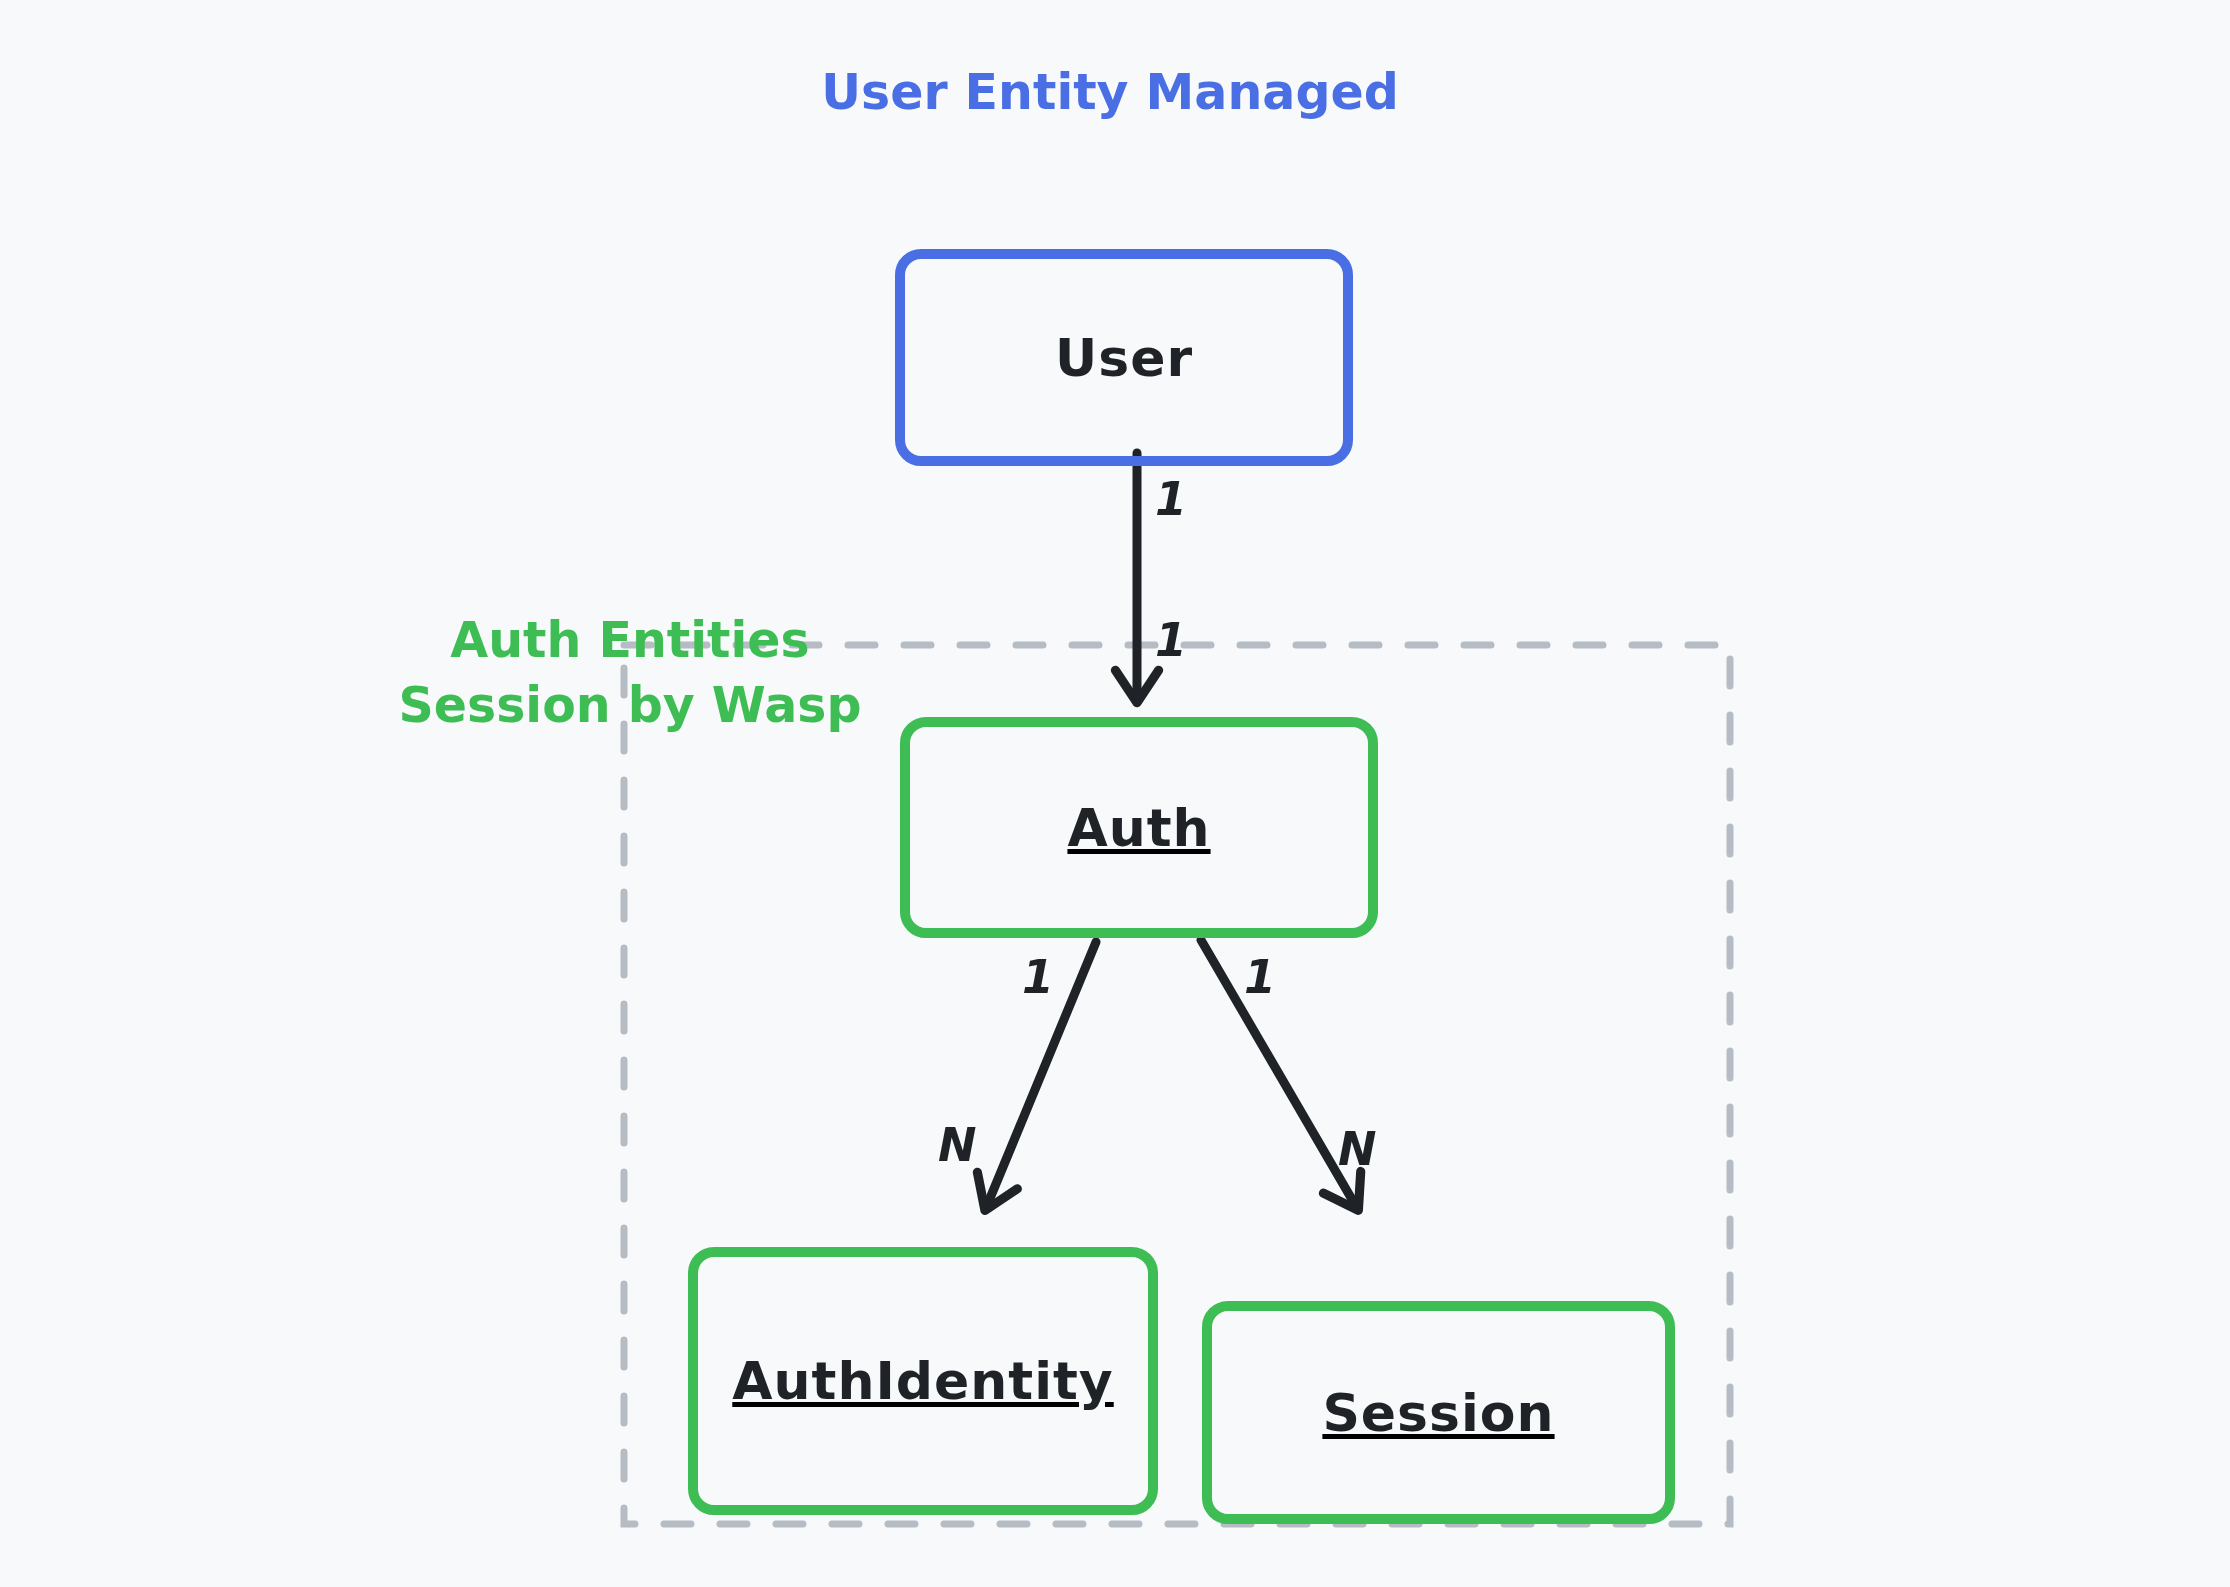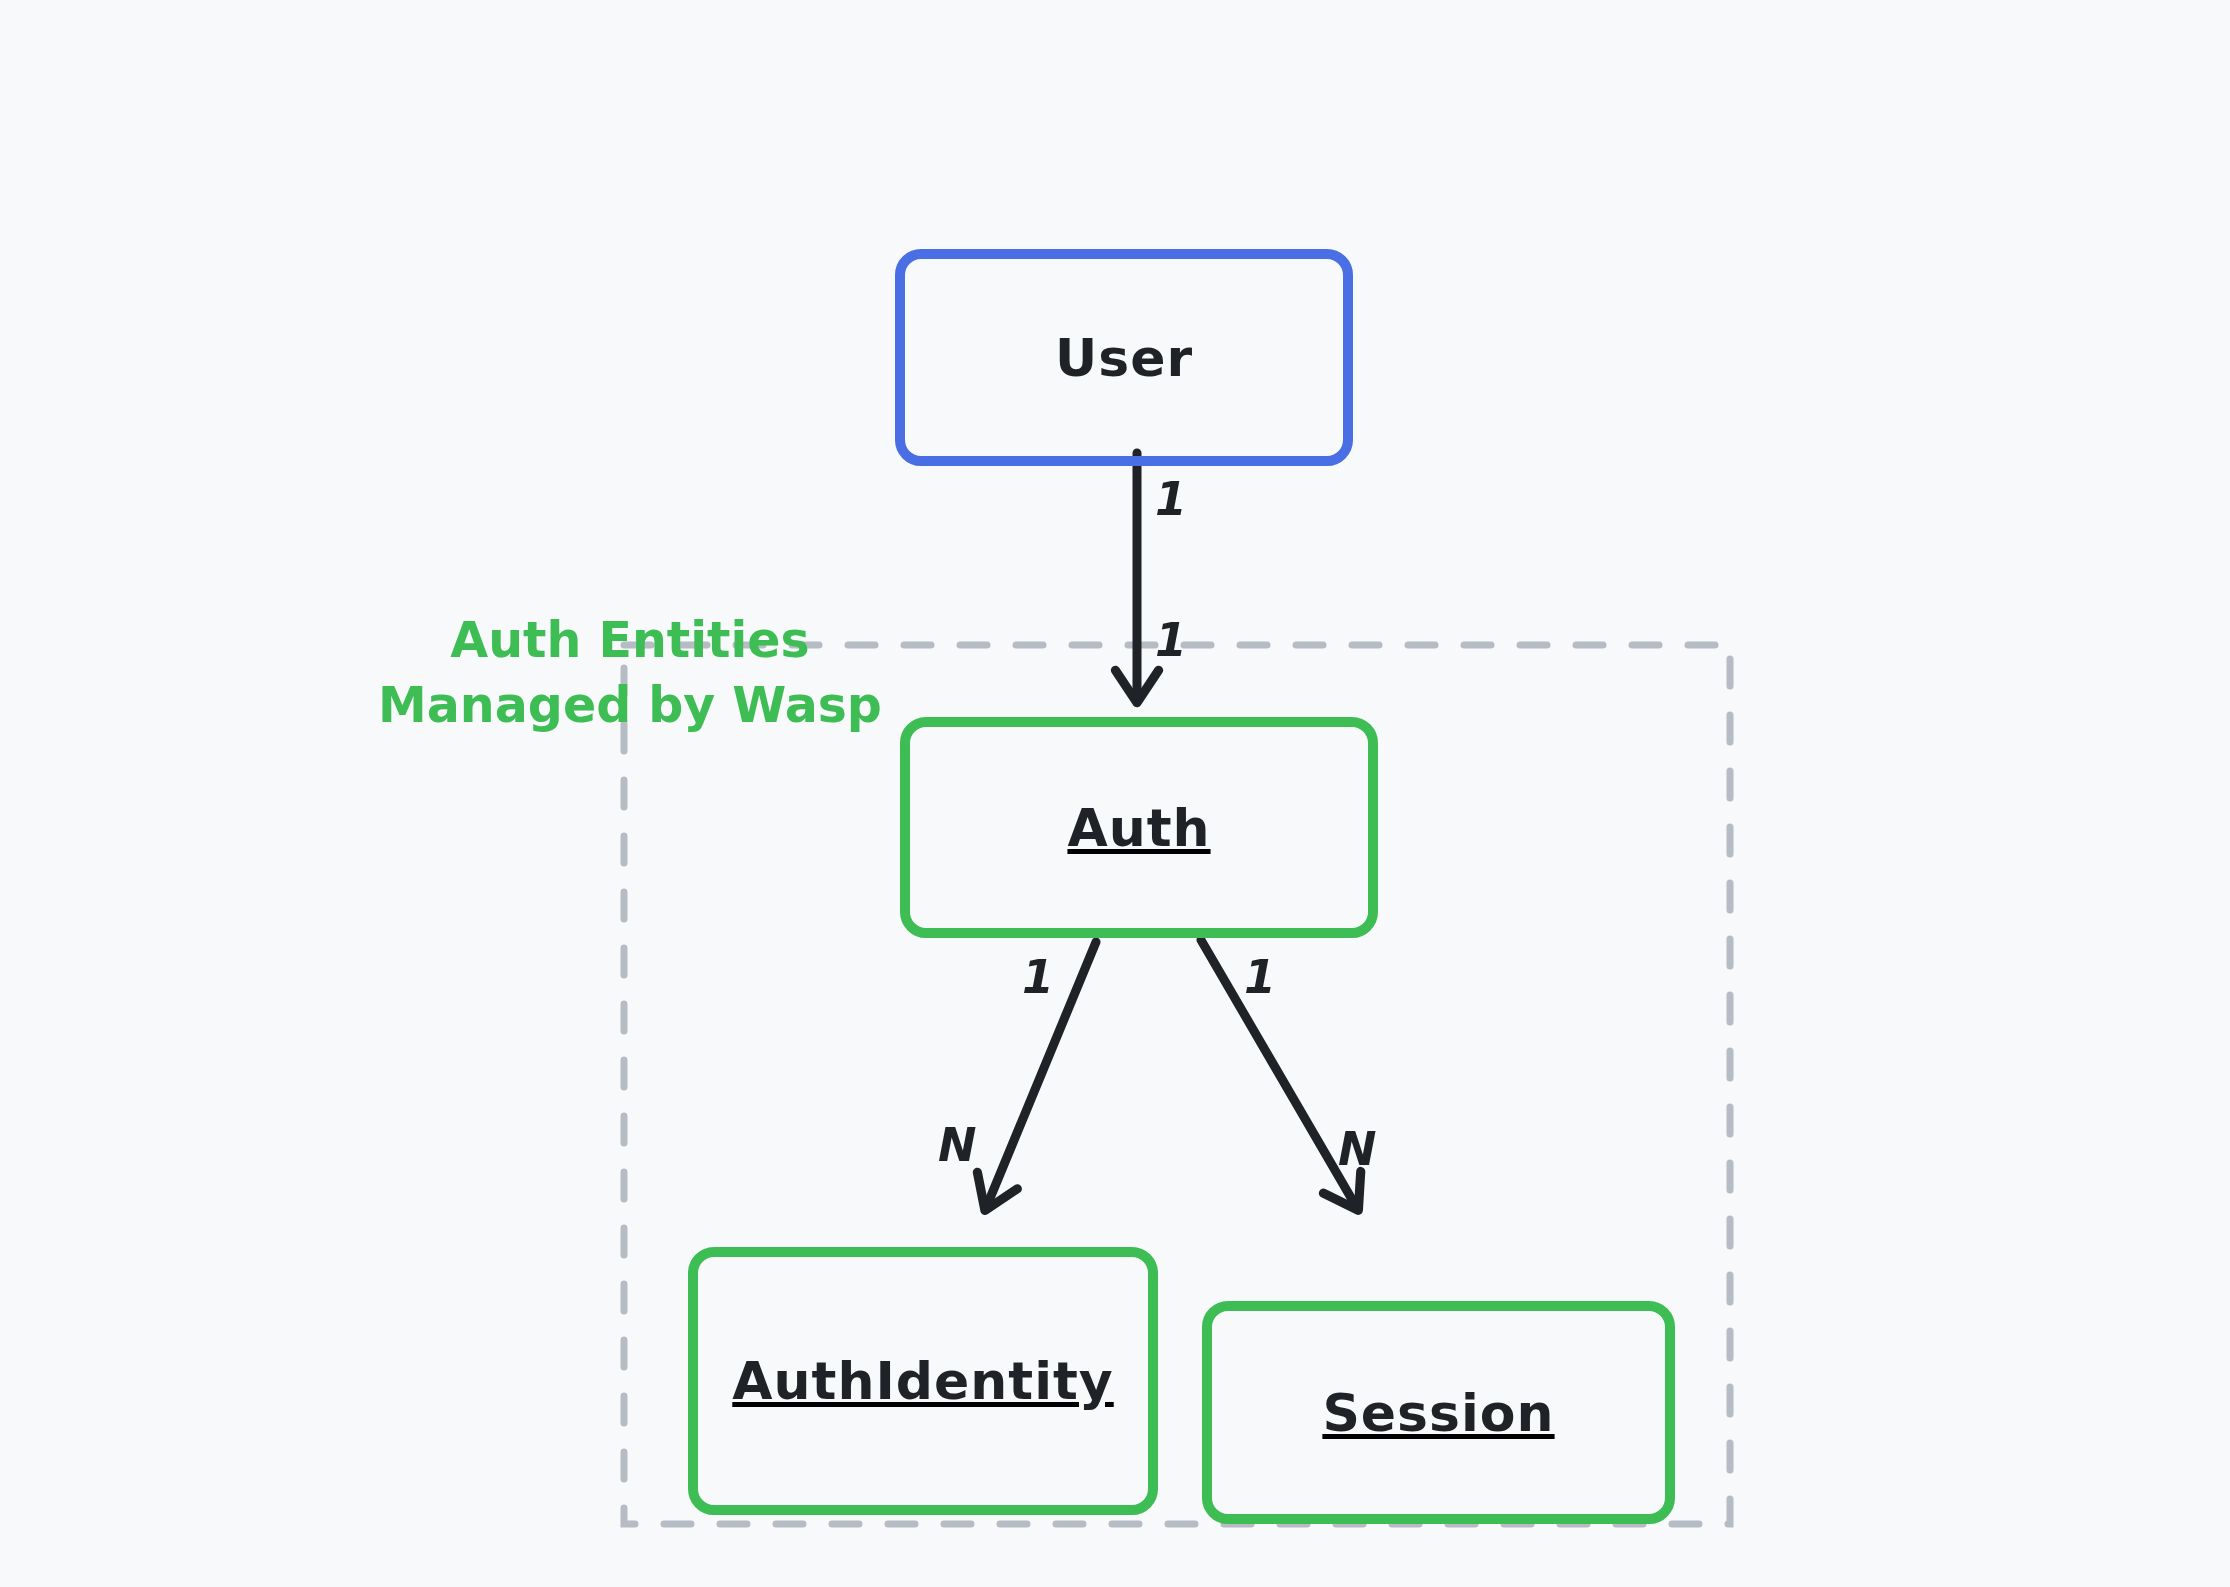--- a/index.html
+++ b/index.html
@@ -68,25 +68,26 @@
   <rect x="624" y="645" width="1106" height="879" fill="none" stroke="#b6bcc4" stroke-width="7" stroke-dasharray="27 29" stroke-linecap="round"></rect>
 
   <line x1="1137" y1="453" x2="1137" y2="700" stroke="#1f2227" stroke-width="9" stroke-linecap="round" marker-end="url(#arrowhead)"></line>
 
   <line x1="1096" y1="942" x2="986" y2="1208" stroke="#1f2227" stroke-width="9" stroke-linecap="round" marker-end="url(#arrowhead)"></line>
 
   <line x1="1201" y1="940" x2="1357" y2="1208" stroke="#1f2227" stroke-width="9" stroke-linecap="round" marker-end="url(#arrowhead)"></line>
 </svg>
 
 <div class="section-title blue" style="left:760px; top:60px; width:700px;">
+  <div>User Entity Managed</div>
 </div>
 
 <div class="section-title green" style="left:325px; top:608px; width:610px;">
   <div>Auth Entities</div>
-  <div>Managed by Wasp</div>
+  <div>Session by Wasp</div>
 </div>
 
 <div class="entity-box blue" style="left:895px; top:233px; width:458px; height:217px;margin-top:16px;">
   <span class="entity-label">User</span>
 </div>
 
 <div class="entity-box green" style="left:900px; top:717px; width:478px; height:221px;">
   <span class="entity-label">Auth</span>
 </div>
 

